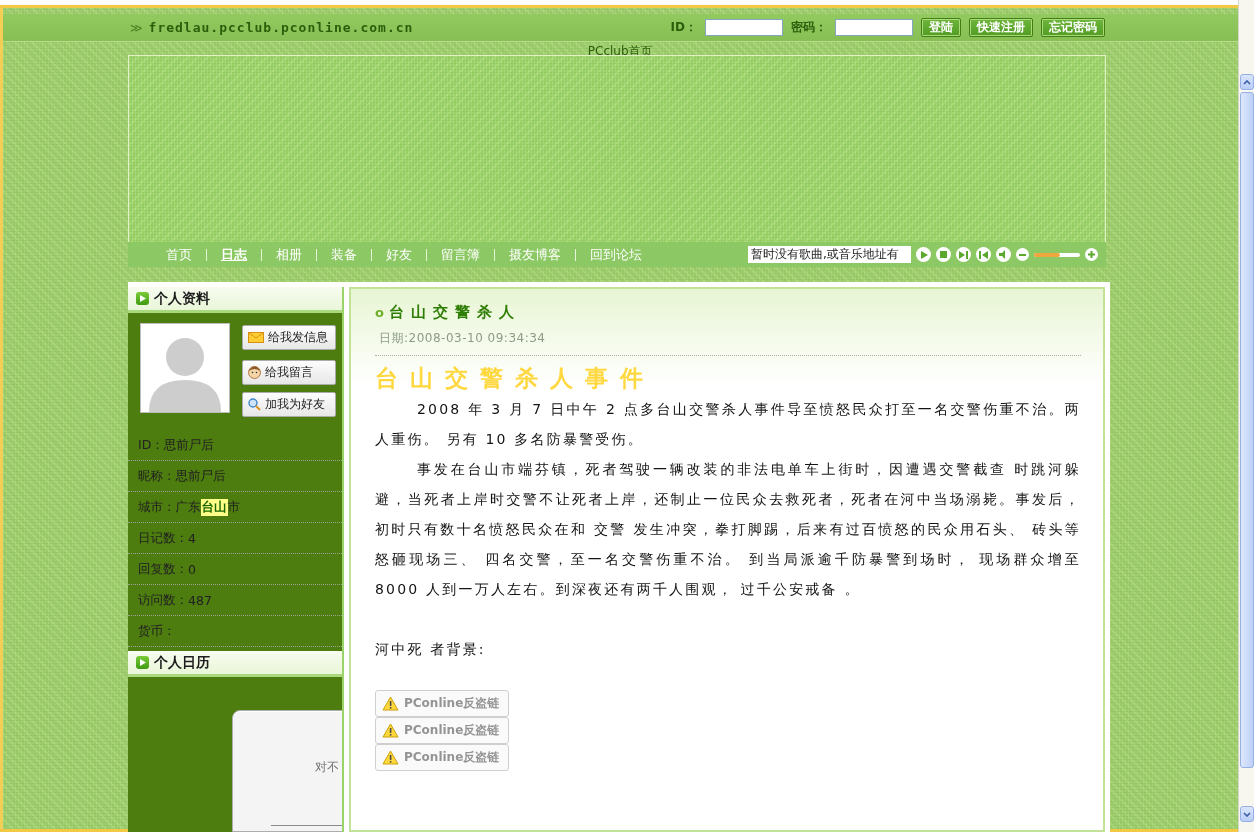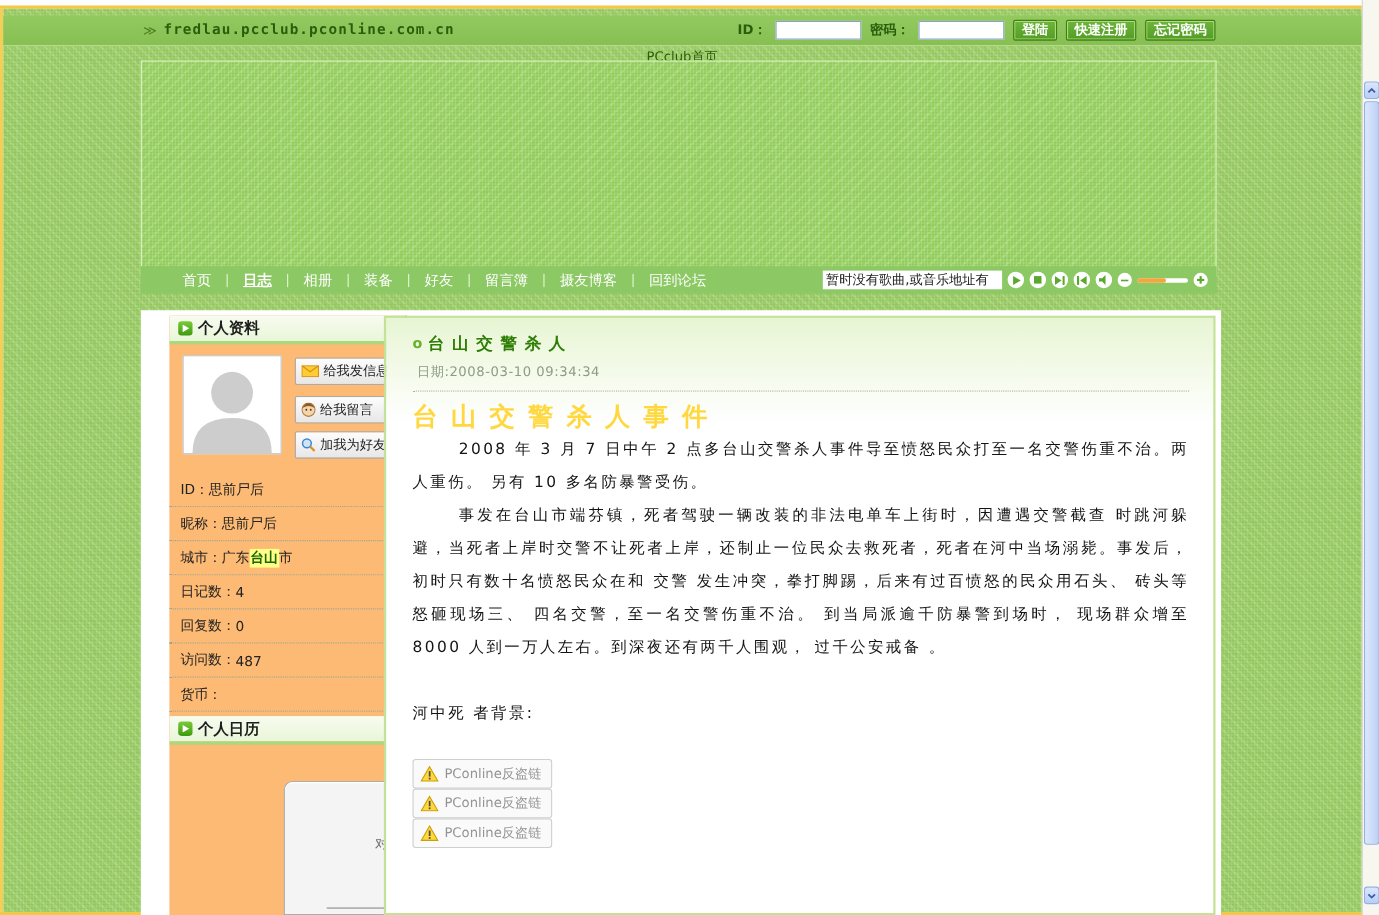--- a/index.html
+++ b/index.html
@@ -74,21 +74,21 @@
           align-items:center; justify-content:center; cursor:pointer; flex:0 0 auto; }
   .slider-track { width:46px; height:4px; background:#fff; border-radius:2px; position:relative; cursor:pointer; }
   .slider-fill  { position:absolute; left:0; top:0; height:4px; width:26px; background:#f2a73e; border-radius:2px; }
 
   
   .wrapper { position:absolute; left:128px; top:282px; width:982px; height:550px; background:#fff; }
 
   
   .sidebar {
     position:absolute; left:128px; top:287px; width:216px; height:545px;
-    background:#fdba74; border-right:2px solid #9bd36b; overflow:hidden;margin-left:26px;
+    background:#4d7c0f; border-right:2px solid #9bd36b; overflow:hidden;
   }
   .side-header {
     position:absolute; left:0; width:100%; height:26px;
     background:linear-gradient(180deg,#f7fcf0,#e9f6d8);
     border-bottom:3px solid #a9d87d;
     display:flex; align-items:center; padding-left:8px; gap:5px;
   }
   .side-header-title { font-size:14px; font-weight:bold; color:#1e1e1e; }
   .arrow-badge { width:13px; height:13px; border-radius:3px;
     background:linear-gradient(180deg,#79cc38,#3f9a10); display:flex; align-items:center; justify-content:center; }
@@ -132,21 +132,21 @@
   .post-heading { margin-top:7px; font-size:23px; font-weight:bold; color:#ffd840;
                   letter-spacing:12px; white-space:nowrap; }
   .post-body p { font-size:14px; color:#141414; line-height:30px; letter-spacing:2.2px;
                  text-align:justify; }
   .indent { text-indent:42px; }
   .gap-top { margin-top:30px; }
   .badge {
     display:inline-flex; align-items:center; gap:5px; padding:4px 9px 4px 6px;
     background:#fafafa; border:1px solid #cfcfcf; border-radius:3px;
   }
-  .badge-label { font-size:12px; font-weight:normal; color:#949494; letter-spacing:0;text-align:center; }
+  .badge-label { font-size:12px; font-weight:bold; color:#949494; letter-spacing:0;text-align:center; }
   .badge-wrap { margin-top:26px; }
   .badge-wrap + .badge-wrap { margin-top:0; }
   .badge-row2 { margin-top:40px; }
   .badge-row3 { margin-top:40px; }
 
   
   .scrollbar {
     position:absolute; left:1238px; top:0; width:16px; height:832px;
     background:#f7f7ef; border-left:1px solid #d6d6cc;
   }

